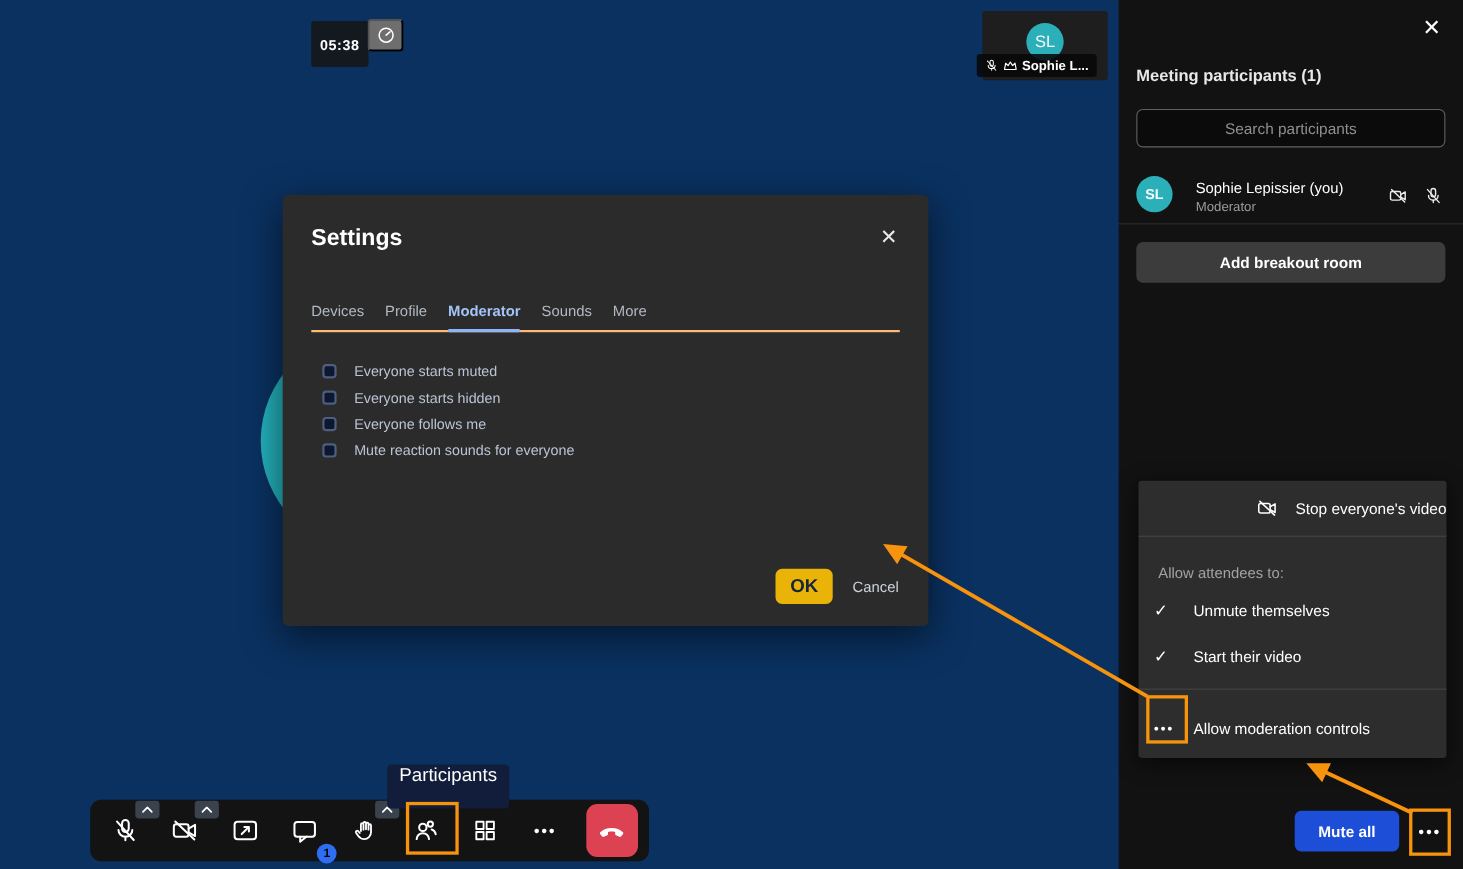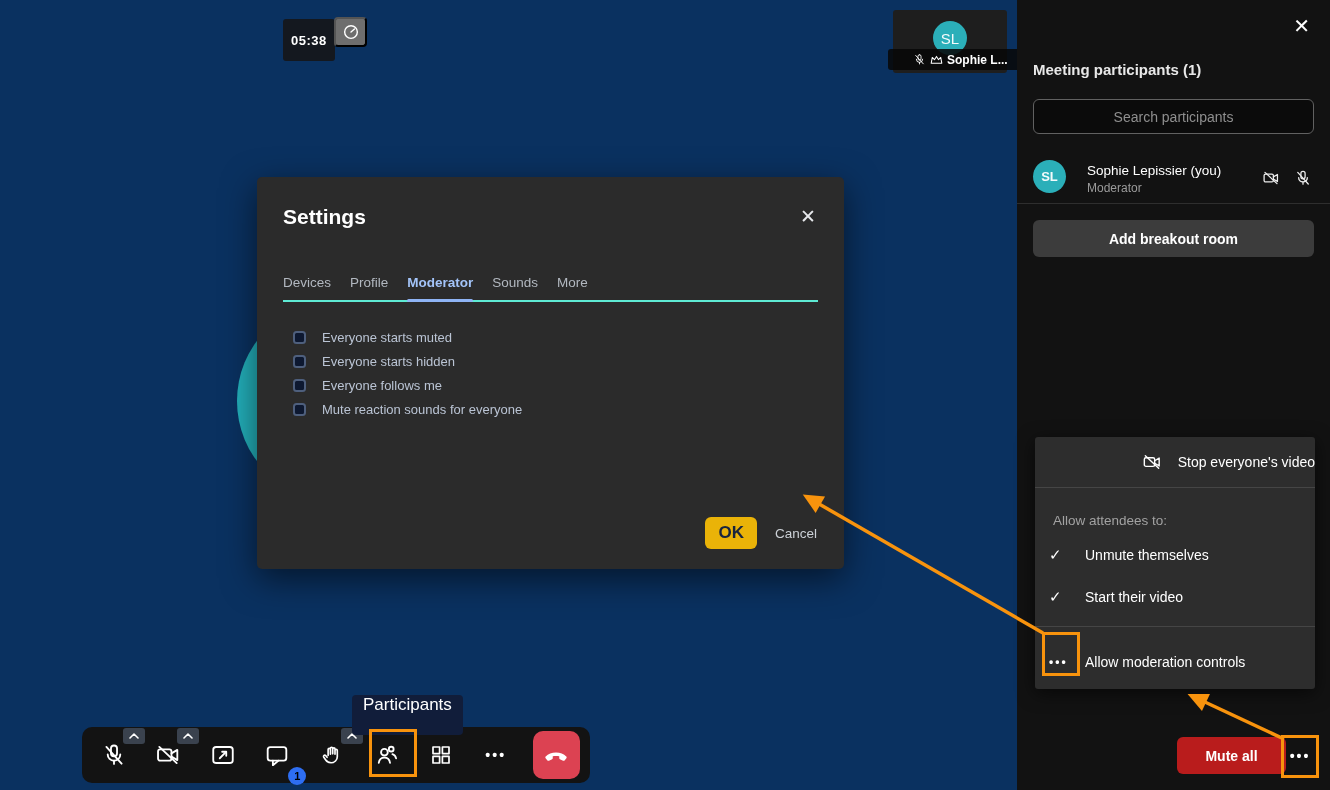--- a/index.html
+++ b/index.html
@@ -20,21 +20,21 @@
     background:#14181F; border-radius:3px; display:flex; align-items:center;
     font-size:13px; font-weight:bold; letter-spacing:.5px; z-index:2; }
   .perf-btn { position:absolute; left:334px; top:17px; width:33px; height:30px;
     background:#6E6E6E; border-radius:4px; display:flex; align-items:center; justify-content:center; z-index:2; }
 
   .thumb { position:absolute; left:893px; top:10px; width:114px; height:63px;
     background:#1E1E1E; border-radius:3px; z-index:2; }
   .thumb-avatar { position:absolute; left:40px; top:11px; width:34px; height:34px; border-radius:50%;
     background:#2BAFB9; display:flex; align-items:center; justify-content:center;
     font-size:15px; color:rgba(255,255,255,.95); }
-  .thumb-label { position:absolute; left:-5px; top:39px; height:21px; padding:0 25px;
+  .thumb-label { position:absolute; left:-5px; top:39px; height:21px; padding:0 7px;
     background:rgba(8,8,8,.88); border-radius:3px; display:flex; align-items:center; gap:4px;
     font-size:12px; font-weight:bold; white-space:nowrap; }
 
   
   .toolbar { position:absolute; left:82px; top:727px; width:508px; height:56px;
     background:#131313; border-radius:10px; display:flex; align-items:center;
     padding:0 10px; gap:11px; z-index:4; }
   .tb-btn { position:relative; width:44px; height:44px; display:flex; align-items:center;
     justify-content:center; background:none; border:none; cursor:pointer; }
   .mini-chevron { position:absolute; top:-5px; right:-9px; width:22px; height:16px;
@@ -50,21 +50,21 @@
     background:#111D3A; border-radius:4px; display:flex; align-items:flex-start;
     font-size:17px; z-index:7; }
 
   
   .modal { position:absolute; left:257px; top:177px; width:587px; height:392px;
     background:#2B2B2B; border-radius:5px; box-shadow:0 10px 34px rgba(0,0,0,.55); z-index:5; }
   .modal-title { position:absolute; left:26px; top:28px; font-size:21px; font-weight:bold; }
   .modal-close { position:absolute; right:28px; top:30px; font-size:19px; color:#E8EAED;
     background:none; border:none; cursor:pointer; line-height:1; }
   .tabs { position:absolute; left:26px; right:26px; top:98px; display:flex; gap:19px;
-    border-bottom:2px solid #5eead4; }
+    border-bottom:2px solid #fdba74; }
   .tab { font-size:13.5px; color:#B2B8C0; padding-bottom:10px; position:relative; cursor:pointer; }
   .tab.active { color:#A3C4F9; font-weight:bold; }
   .tab.active::after { content:""; position:absolute; left:0; right:0; bottom:-2px; height:3px;
     border-radius:2px; background:#8FB4F5; }
   .cb-list { position:absolute; left:36px; top:148px; }
   .cb-row { height:24px; display:flex; align-items:center; gap:16px; }
   .cb-box { width:13px; height:13px; border:2px solid #4E5F7D; background:#0D1830;
     border-radius:3.5px; flex:none; cursor:pointer; }
   .cb-label { font-size:13px; color:#BAC4D4;text-align:right; }
   .modal-footer { position:absolute; right:27px; bottom:20px; display:flex; align-items:center; gap:18px; }
@@ -99,22 +99,22 @@
   .menu-item { display:flex; align-items:center; font-size:14px; color:#fff; cursor:pointer; }
   .menu-item .mi-icon { width:36px; margin-left:14px; display:flex; align-items:center; }
   .mi-stop { height:50px;justify-content:flex-end; }
   .mi-label { height:46px; display:flex; align-items:flex-end; padding:0 0 6px 18px;
     font-size:13.5px; color:#A2A2A2; }
   .mi-check { height:42px; }
   .mi-more { height:54px; margin-top:8px; }
   .menu-divider { height:1px; background:#454545; }
   .check-glyph { font-size:15px; color:#fff; }
 
-  .sb-footer-muteall { position:absolute; left:160px; top:737px; width:109px; height:37px;
-    background:#b91c1c; border:none; border-radius:6px; color:#fff; font-size:14px;
+  .sb-footer-muteall { position:absolute; left:160px; top:737px; width:95px; height:37px;
+    background:#1d4ed8; border:none; border-radius:6px; color:#fff; font-size:14px;
     font-weight:bold; cursor:pointer; font-family:"Liberation Sans",sans-serif; }
   .sb-footer-more { position:absolute; left:266px; top:737px; width:34px; height:38px;
     background:none; border:none; display:flex; align-items:center; justify-content:center; cursor:pointer; }
 
   
   .hl-rect { position:absolute; border:3px solid #F8930D; z-index:30; pointer-events:none; }
   .hl-participants { left:369px; top:729px; width:48px; height:48px; }
   .hl-menu-more { left:1042px; top:632px; width:38px; height:44px; }
   .hl-bottom-more { left:1281px; top:735px; width:38px; height:43px; }
   .arrows { position:absolute; left:0; top:0; z-index:31; pointer-events:none; }

